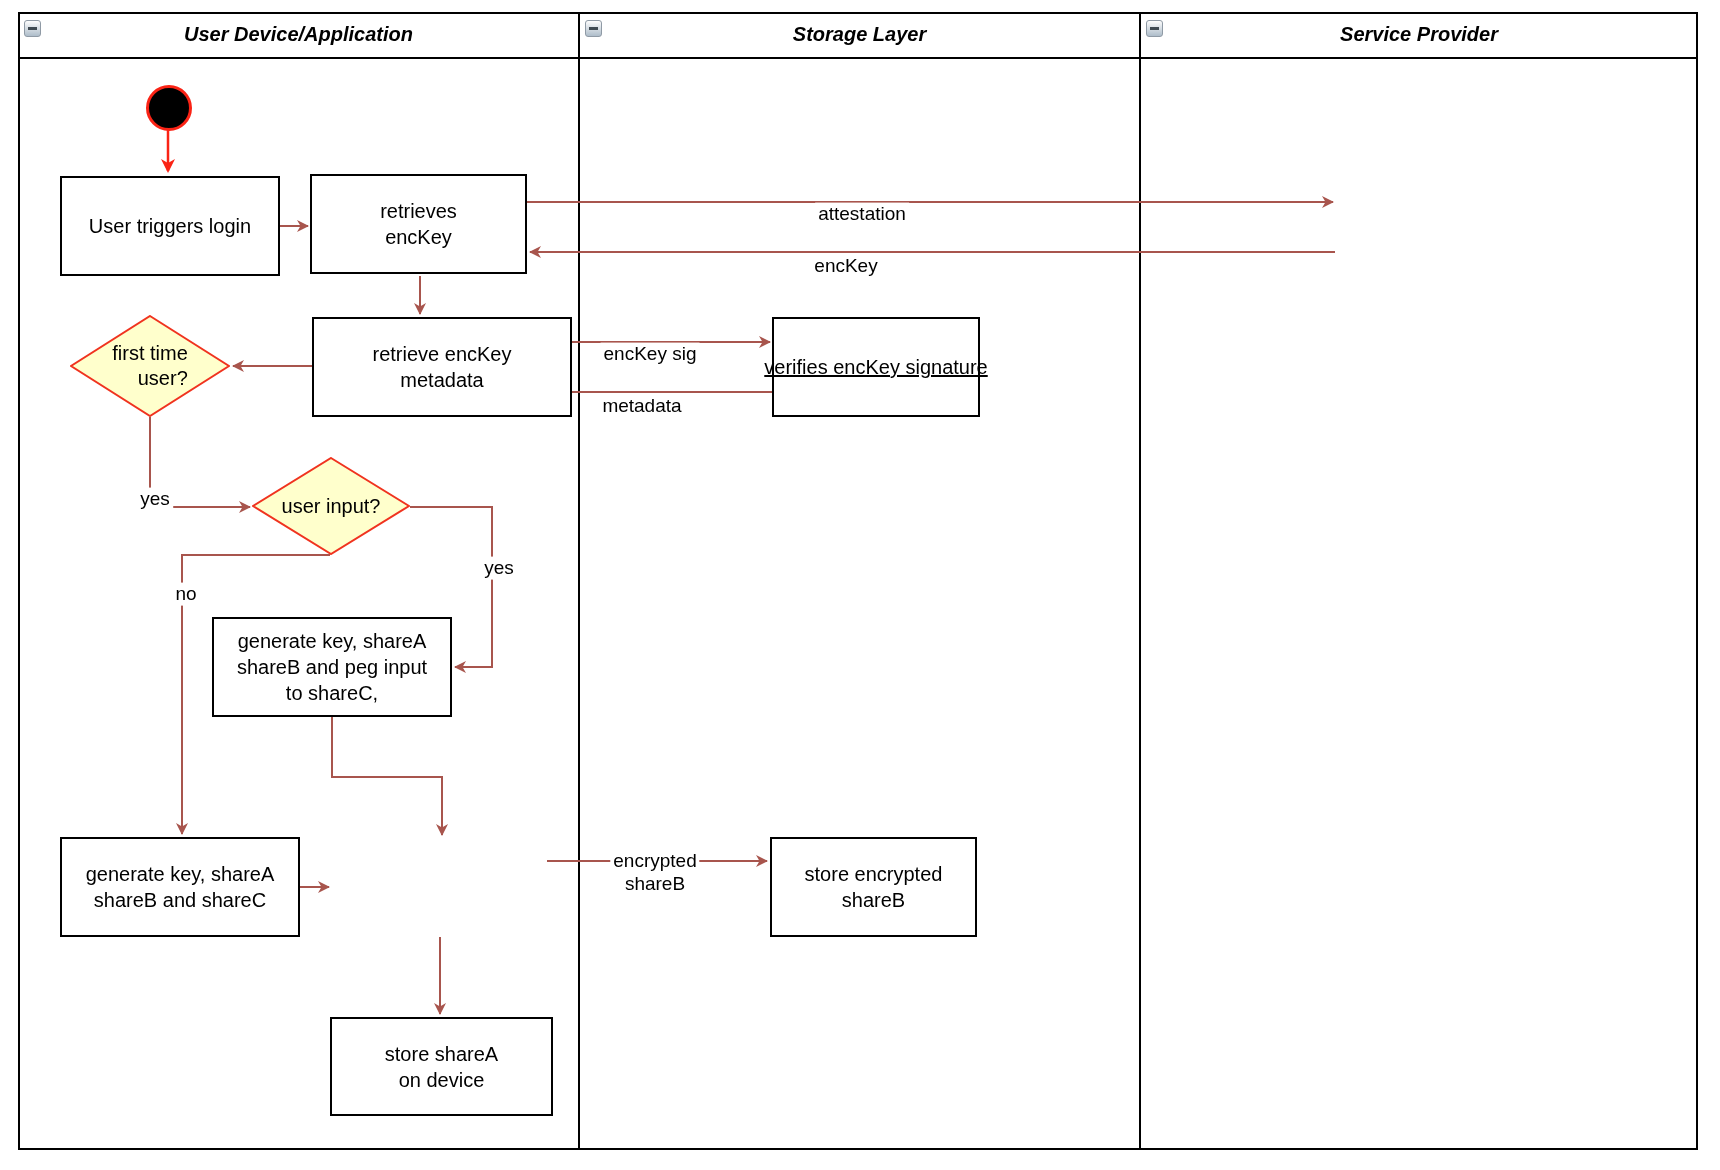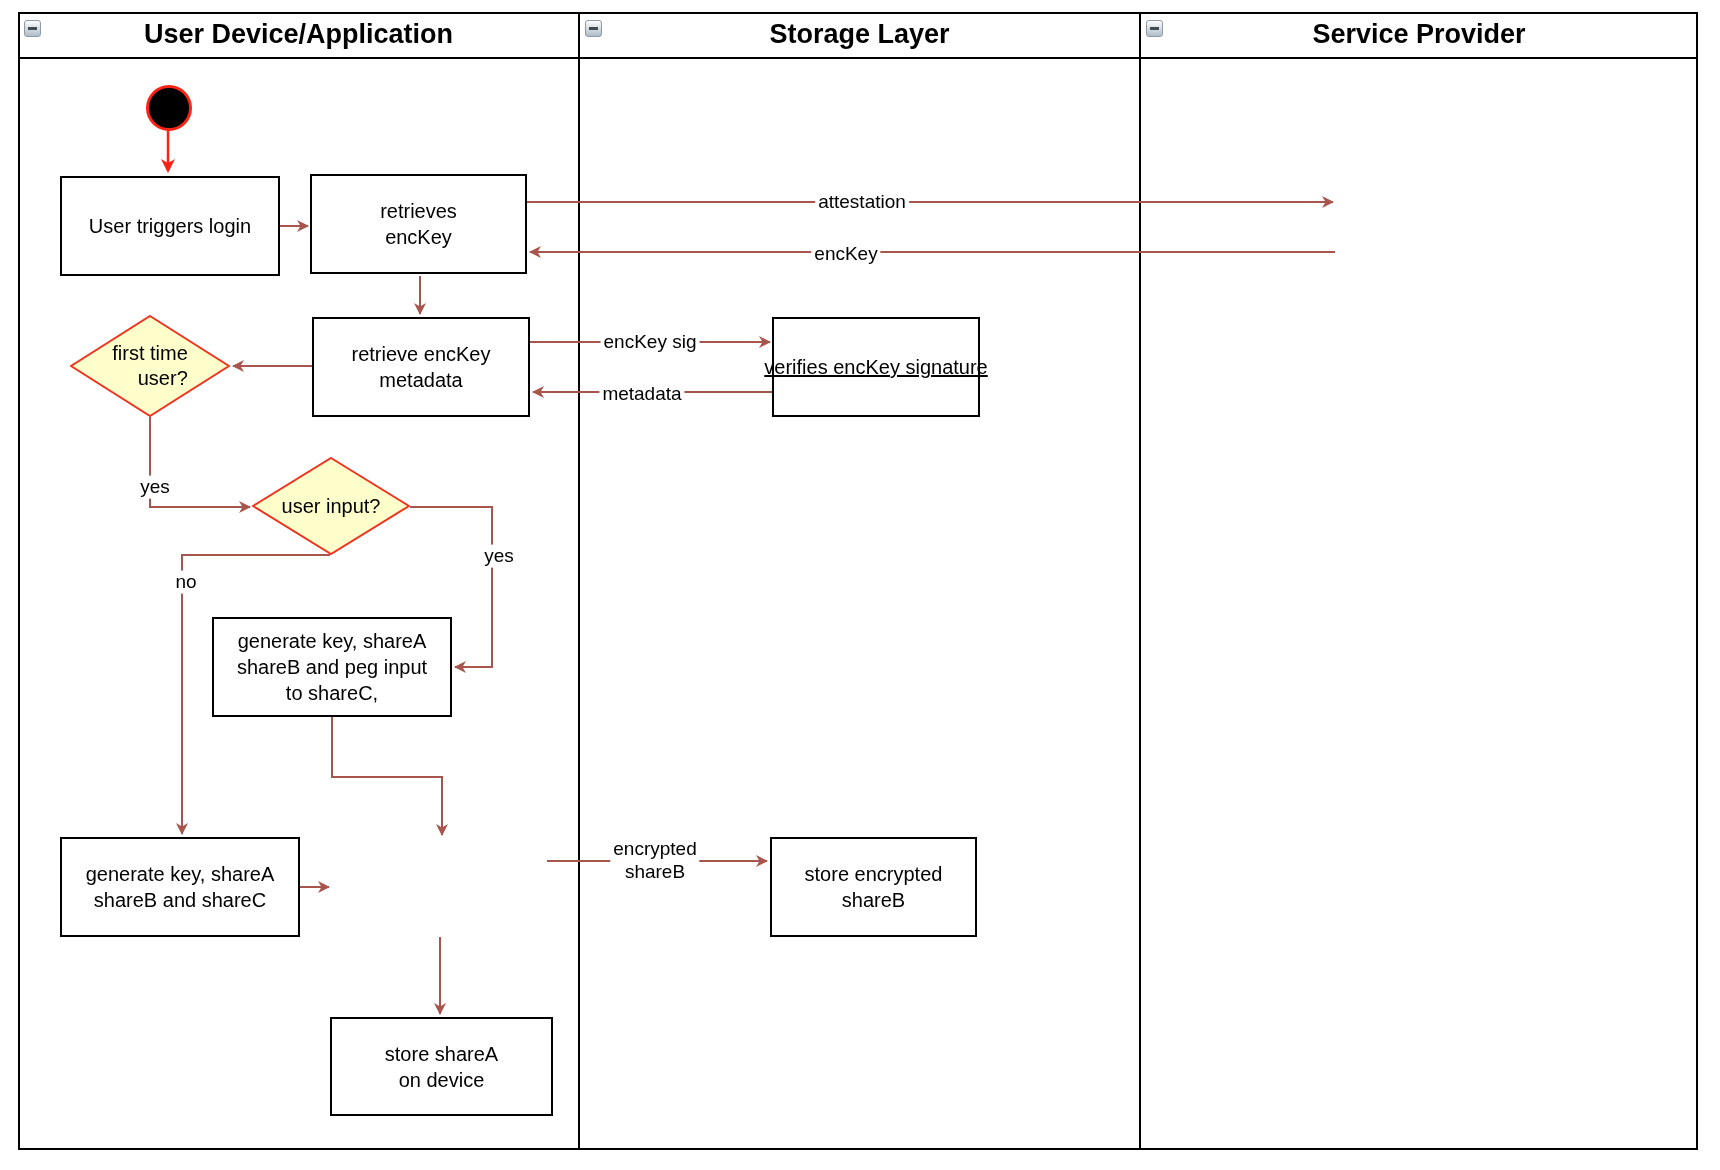--- a/index.html
+++ b/index.html
@@ -4,42 +4,42 @@
 <style>
   html,body{margin:0;padding:0;background:#ffffff;}
   .canvas{position:relative;width:1720px;height:1170px;overflow:hidden;
           font-family:"Liberation Sans",sans-serif;color:#000;}
   
   .pool-border{position:absolute;left:18px;top:12px;width:1676px;height:1134px;
                border:2px solid #000;background:#fff;}
   .vline{position:absolute;top:12px;width:2px;height:1138px;background:#000;}
   .hline{position:absolute;left:18px;top:57px;width:1680px;height:2px;background:#000;}
   .lane-title{position:absolute;top:12px;height:45px;display:flex;align-items:center;
-              justify-content:center;font-weight:bold;font-size:27px;}
+              justify-content:center;font-weight:bold;font-size:20px;font-style:italic;}
   .collapse{position:absolute;width:17px;height:17px;box-sizing:border-box;
             border:1px solid #8f9aa5;border-radius:3px;
             background:linear-gradient(#fdfdfd,#aebdca);
             display:flex;align-items:center;justify-content:center;}
   .collapse .minus{width:9px;height:3px;background:#3f4a52;}
   
   .node{position:absolute;background:var(--node-fill,#fff);border:2px solid var(--node-border,#000);
         box-sizing:border-box;display:flex;align-items:center;justify-content:center;
         text-align:center;font-size:20px;line-height:1.3;}
   .node span{white-space:pre-line;}
   .node.overflow span{white-space:nowrap;text-decoration:underline;}
   .diamond{position:absolute;}
   .diamond svg{position:absolute;left:0;top:0;}
   .diamond .dlabel{position:absolute;inset:0;display:flex;align-items:center;justify-content:center;
         text-align:right;font-size:20px;line-height:1.25;white-space:pre-line;}
   .start-circle{position:absolute;left:146px;top:85px;width:40px;height:40px;border-radius:50%;
         background:#000;border:3px solid var(--start-arrow,#fa2315);box-sizing:content-box;}
   
   svg.edges{position:absolute;left:0;top:0;pointer-events:none;}
   .edge-label{position:absolute;transform:translate(-50%,-50%);background:#fff;
-        padding:0 3px;font-size:19px;line-height:1.2;text-align:center;white-space:pre-line;}
+        padding:0 3px;font-size:19px;line-height:1.2;text-align:center;white-space:pre-line;margin-top:12px;}
 </style>
 </head>
 <body>
 
 <div class="canvas">
 
   <div class="pool-border"></div>
   <div class="vline" style="left:578px"></div>
   <div class="vline" style="left:1139px"></div>
   <div class="hline"></div>
@@ -91,21 +91,21 @@
   <div class="node" style="left:60px;top:176px;width:220px;height:100px">
     <span>User triggers login</span>
     </div>
 
   <div class="node" style="left:310px;top:174px;width:217px;height:100px">
     <span>retrieves
 encKey</span>
     </div>
 
 
-  <div class="node" style="left:312px;top:317px;width:218px;height:100px">
+  <div class="node" style="left:312px;top:317px;width:260px;height:100px">
     <span>retrieve encKey
 metadata</span>
     </div>
 
   <div class="node overflow" style="left:772px;top:317px;width:208px;height:100px">
     <span>verifies encKey signature</span>
     </div>
 
   <div class="diamond" style="left:70px;top:315px;width:160px;height:102px">
     <svg width="160" height="102" viewBox="0 0 160 102">

